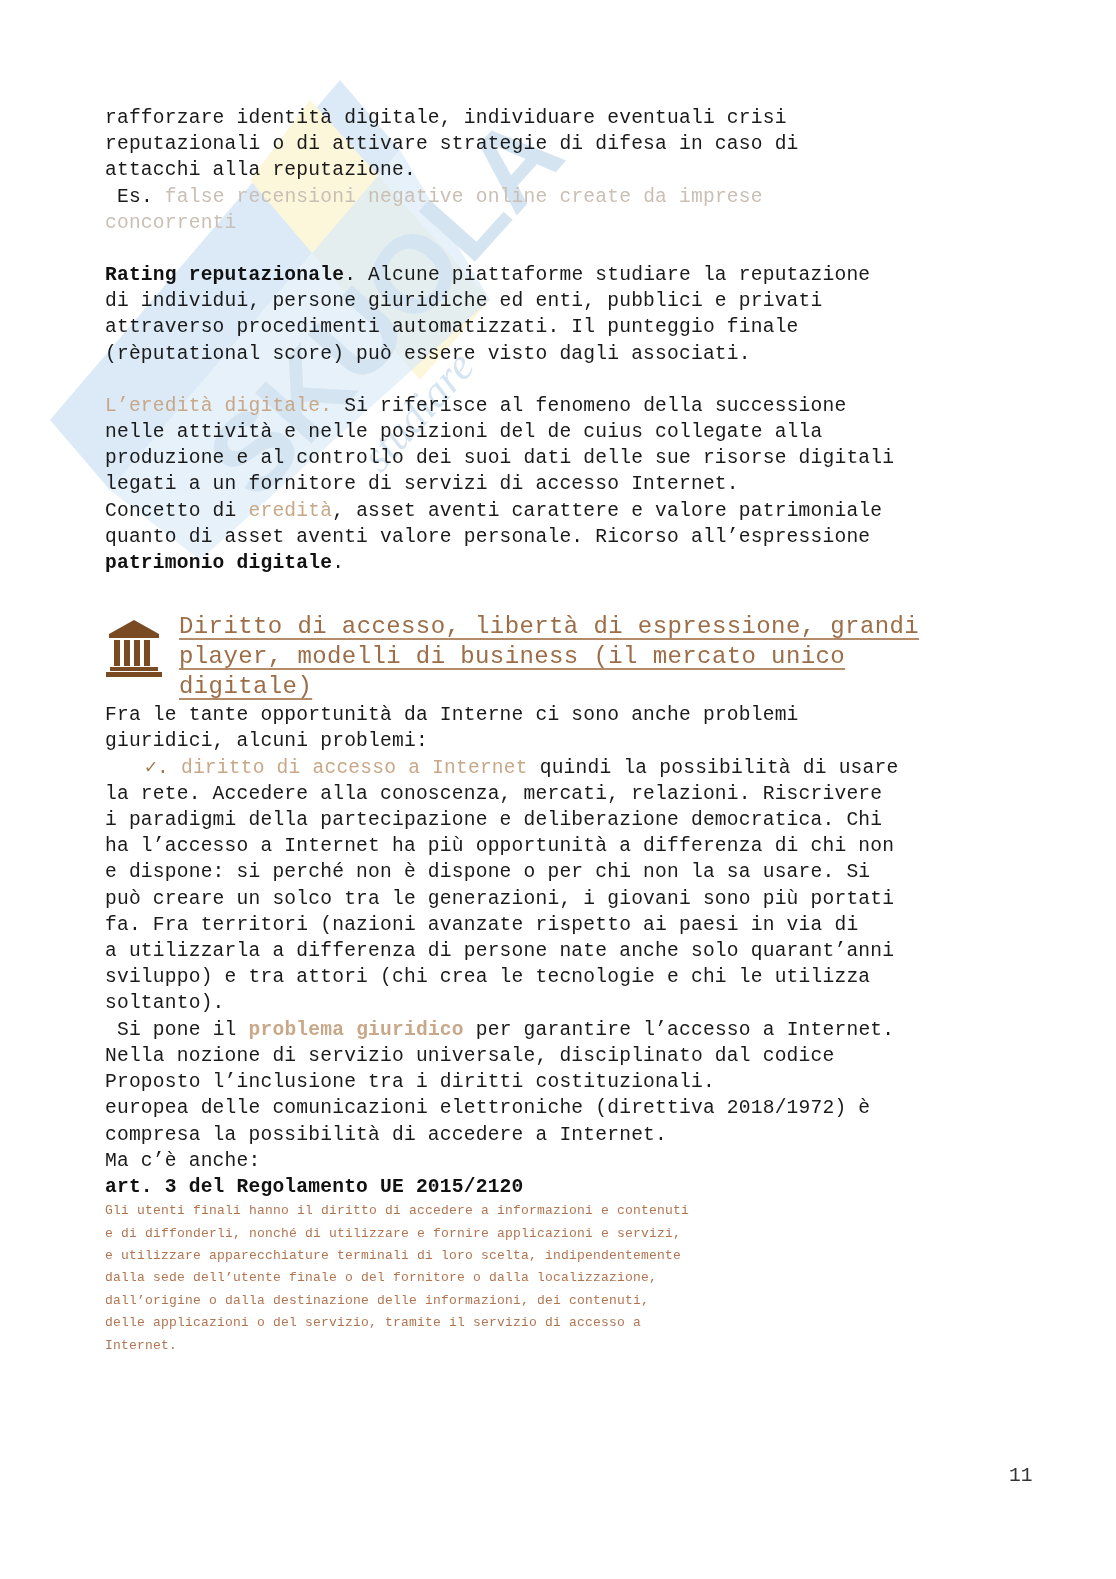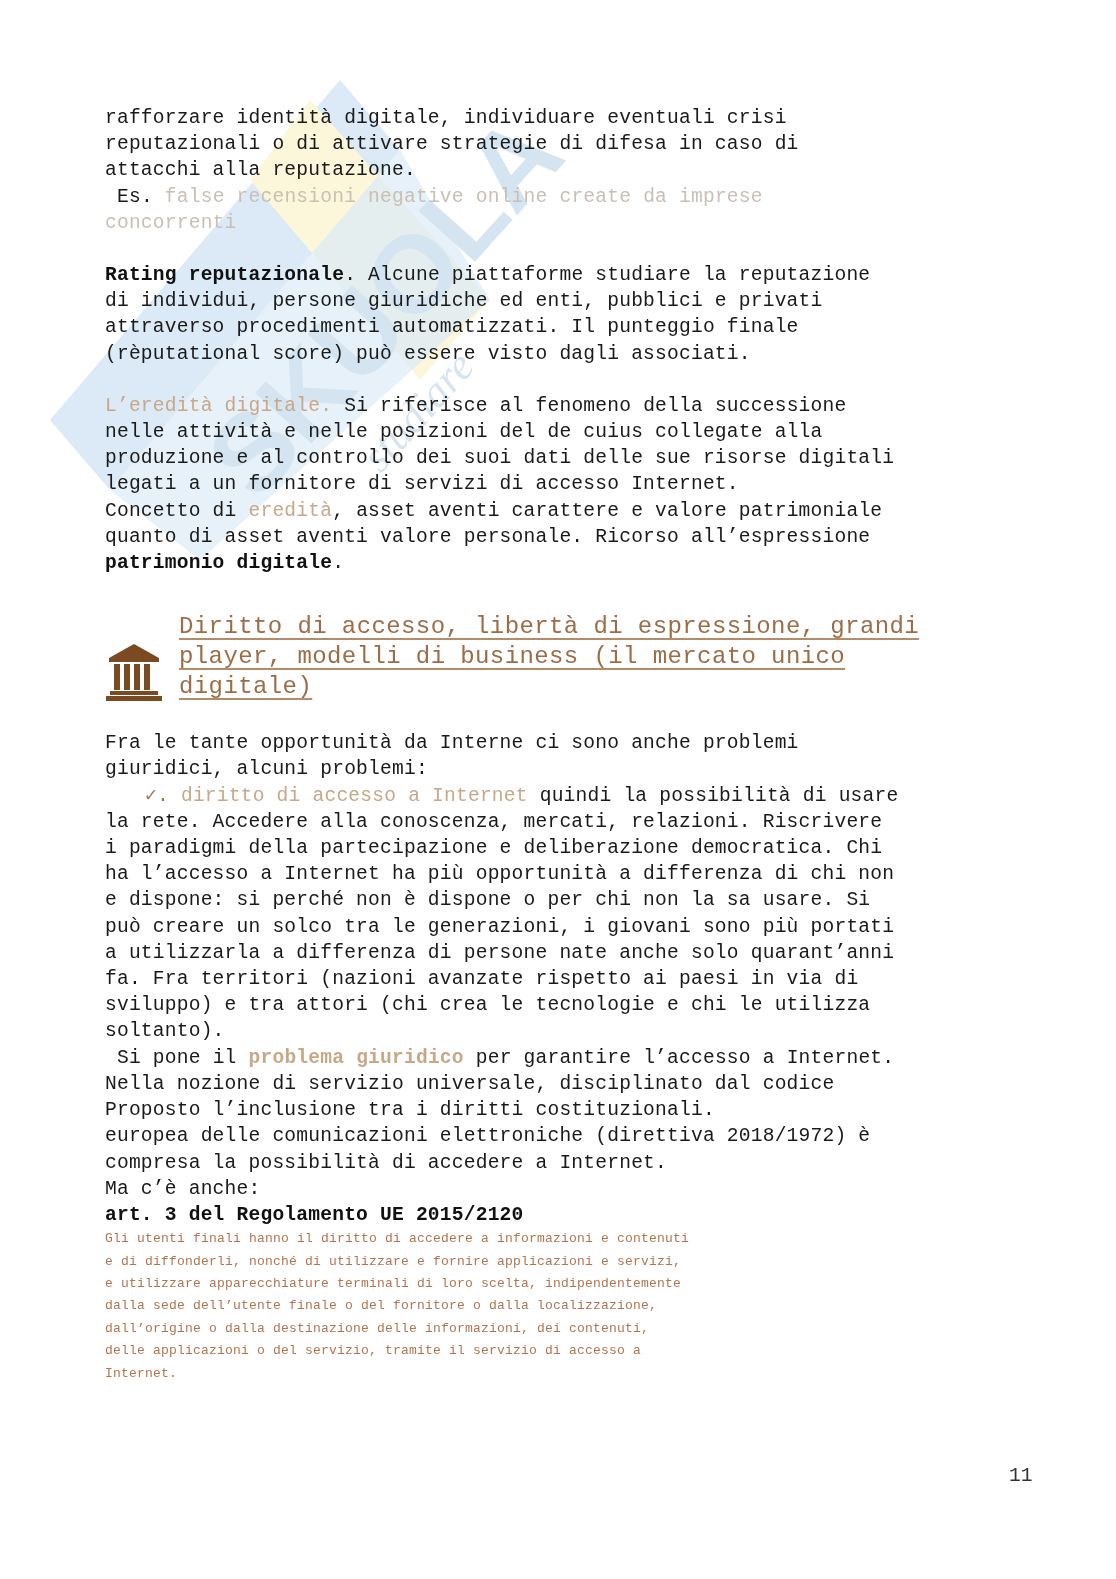--- a/index.html
+++ b/index.html
@@ -6,21 +6,21 @@
   body { width: 1116px; height: 1579px; position: relative; overflow: hidden;
          font-family: "Liberation Mono", "DejaVu Sans Mono", monospace; color: #1a1a1a; }
   .watermark { position: absolute; left: 20px; top: 40px; width: 560px; height: 520px; pointer-events: none; z-index: 0; }
   .page { position: absolute; left: 105px; top: 105px; width: 910px; z-index: 1; }
   .p { font-size: 19.6px; line-height: 26.2px; margin: 0; white-space: pre-wrap; letter-spacing: 0.2px; }
   .gap { height: 26px; }
   .muted { color: #c9bfb4; }
   .tan { color: #c8a888; }
   .tanb { color: #c8a888; font-weight: bold; text-align: right; }
   b { font-weight: bold; color: #111; }
-  .heading { display: flex; align-items: flex-end; margin-top: 18px; margin-bottom: 28px; }
+  .heading { display: flex; align-items: flex-start; margin-top: 18px; }
   .heading .icon { width: 58px; height: 60px; margin-right: 16px; margin-top: 6px; flex: none; }
   .heading .title { font-size: 24px; line-height: 30px; color: #9c6d47; letter-spacing: 0.4px; }
   .heading .title span { text-decoration: underline; text-decoration-color: #b58c6a; text-underline-offset: 5px; text-decoration-thickness: 1.5px; }
   .quote { font-size: 13px; line-height: 22.4px; color: #b07550; margin: 0; white-space: pre-wrap; letter-spacing: 0.2px; }
   .check { color: #a0784f; }
   .pagenum { position: absolute; left: 977px; top: 1465px; font-size: 19.6px; color: #333; font-family: "Liberation Mono", monospace; margin-left: 32px; }
 </style>
 </head>
 <body>
 
@@ -85,22 +85,22 @@
 
   <div>
     <p class="p">Fra le tante opportunità da Interne ci sono anche problemi</p>
     <p class="p">giuridici, alcuni problemi:</p>
     <p class="p"><span style="padding-left:40px"></span><span class="check">✓.</span> <span class="tan">diritto di accesso a Internet</span><span> quindi la possibilità di usare</span></p>
     <p class="p">la rete. Accedere alla conoscenza, mercati, relazioni. Riscrivere</p>
     <p class="p">i paradigmi della partecipazione e deliberazione democratica. Chi</p>
     <p class="p">ha l’accesso a Internet ha più opportunità a differenza di chi non</p>
     <p class="p">e dispone: si perché non è dispone o per chi non la sa usare. Si</p>
     <p class="p">può creare un solco tra le generazioni, i giovani sono più portati</p>
+    <p class="p">fa. Fra territori (nazioni avanzate rispetto ai paesi in via di</p>
     <p class="p">a utilizzarla a differenza di persone nate anche solo quarant’anni</p>
-    <p class="p">fa. Fra territori (nazioni avanzate rispetto ai paesi in via di</p>
     <p class="p">sviluppo) e tra attori (chi crea le tecnologie e chi le utilizza</p>
     <p class="p">soltanto).</p>
   </div>
 
   <div>
     <p class="p"><span> Si pone il </span><span class="tanb">problema giuridico</span><span> per garantire l’accesso a Internet.</span></p>
     <p class="p">Nella nozione di servizio universale, disciplinato dal codice</p>
     <p class="p">Proposto l’inclusione tra i diritti costituzionali.</p>
     <p class="p">europea delle comunicazioni elettroniche (direttiva 2018/1972) è</p>
     <p class="p">compresa la possibilità di accedere a Internet.</p>

